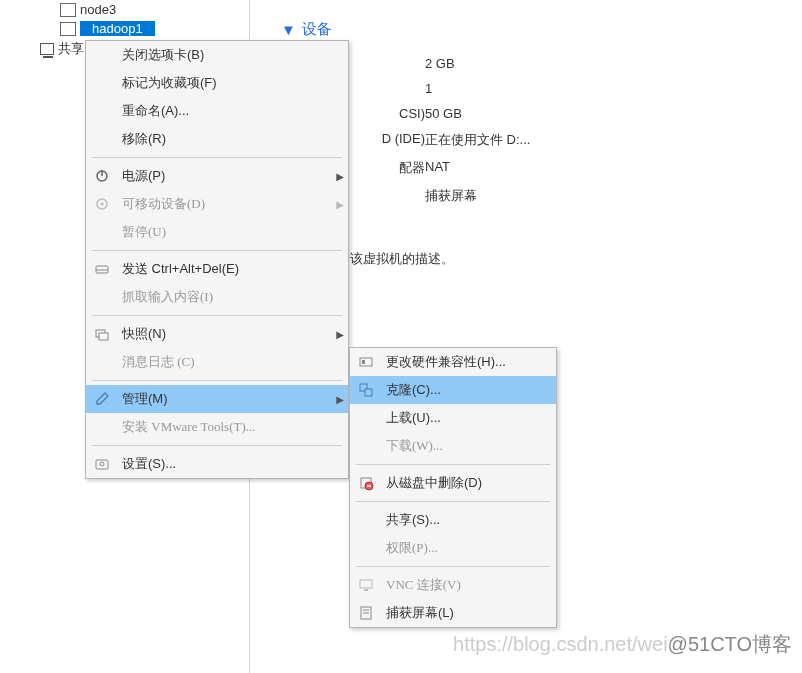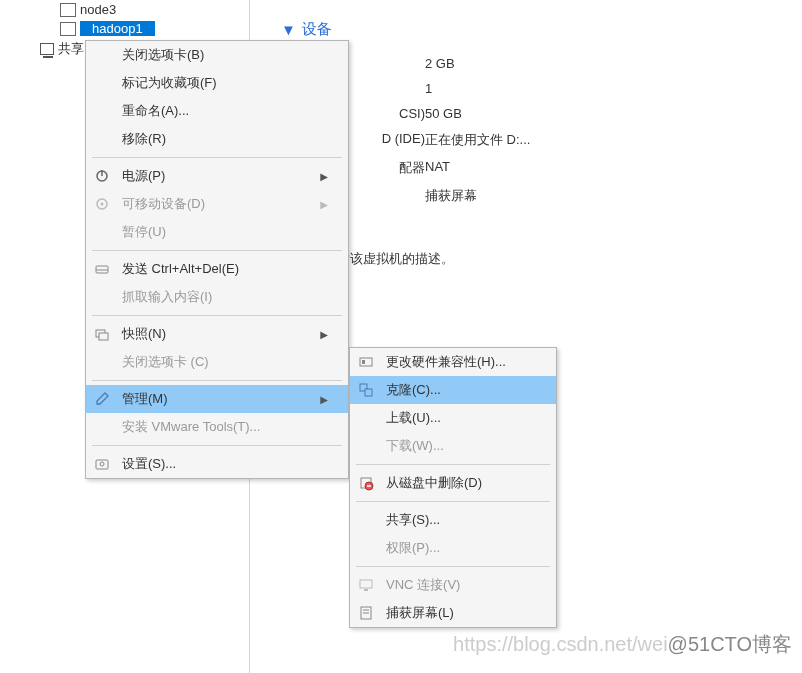--- a/index.html
+++ b/index.html
@@ -105,26 +105,27 @@
       width: 264px;
     }
     .cm2 {
       left: 349px;
       top: 347px;
       width: 208px;
     }
     .menu-item {
       display: flex;
       align-items: center;
-      padding: 5px 16px 5px 6px;
+      padding: 5px 0 5px 6px;
       cursor: default;
       position: relative;
     }
     .menu-item.disabled {
       color: #999;
+      font-family: Liberation Serif, serif;
     }
     .menu-item.highlighted {
       background: #91c9f7;
     }
     .menu-icon {
       width: 20px;
       height: 16px;
       display: inline-flex;
       align-items: center;
       justify-content: center;
@@ -269,21 +270,21 @@
       <svg class="ico" viewBox="0 0 16 16">
           <rect x="2" y="4" width="9" height="7" fill="none" stroke="#888"></rect>
           <rect x="5" y="7" width="9" height="7" fill="#f5f5f5" stroke="#888"></rect>
         </svg>
     </span>
     <span class="menu-label">快照(N)</span>
     <span class="menu-arrow">▶</span>
   </div>
   <div class="menu-item disabled">
     <span class="menu-icon"></span>
-    <span class="menu-label">关闭选项卡 (C)</span>
+    <span class="menu-label">消息日志 (C)</span>
   </div>
   <div class="menu-separator"></div>
   <div class="menu-item highlighted">
     <span class="menu-icon">
       <svg class="ico" viewBox="0 0 16 16">
           <path d="M11 2 L14 5 L6 13 L3 13 L3 10 Z" fill="none" stroke="#4a7ab5" stroke-width="1.3"></path>
         </svg>
     </span>
     <span class="menu-label">管理(M)</span>
     <span class="menu-arrow">▶</span>

